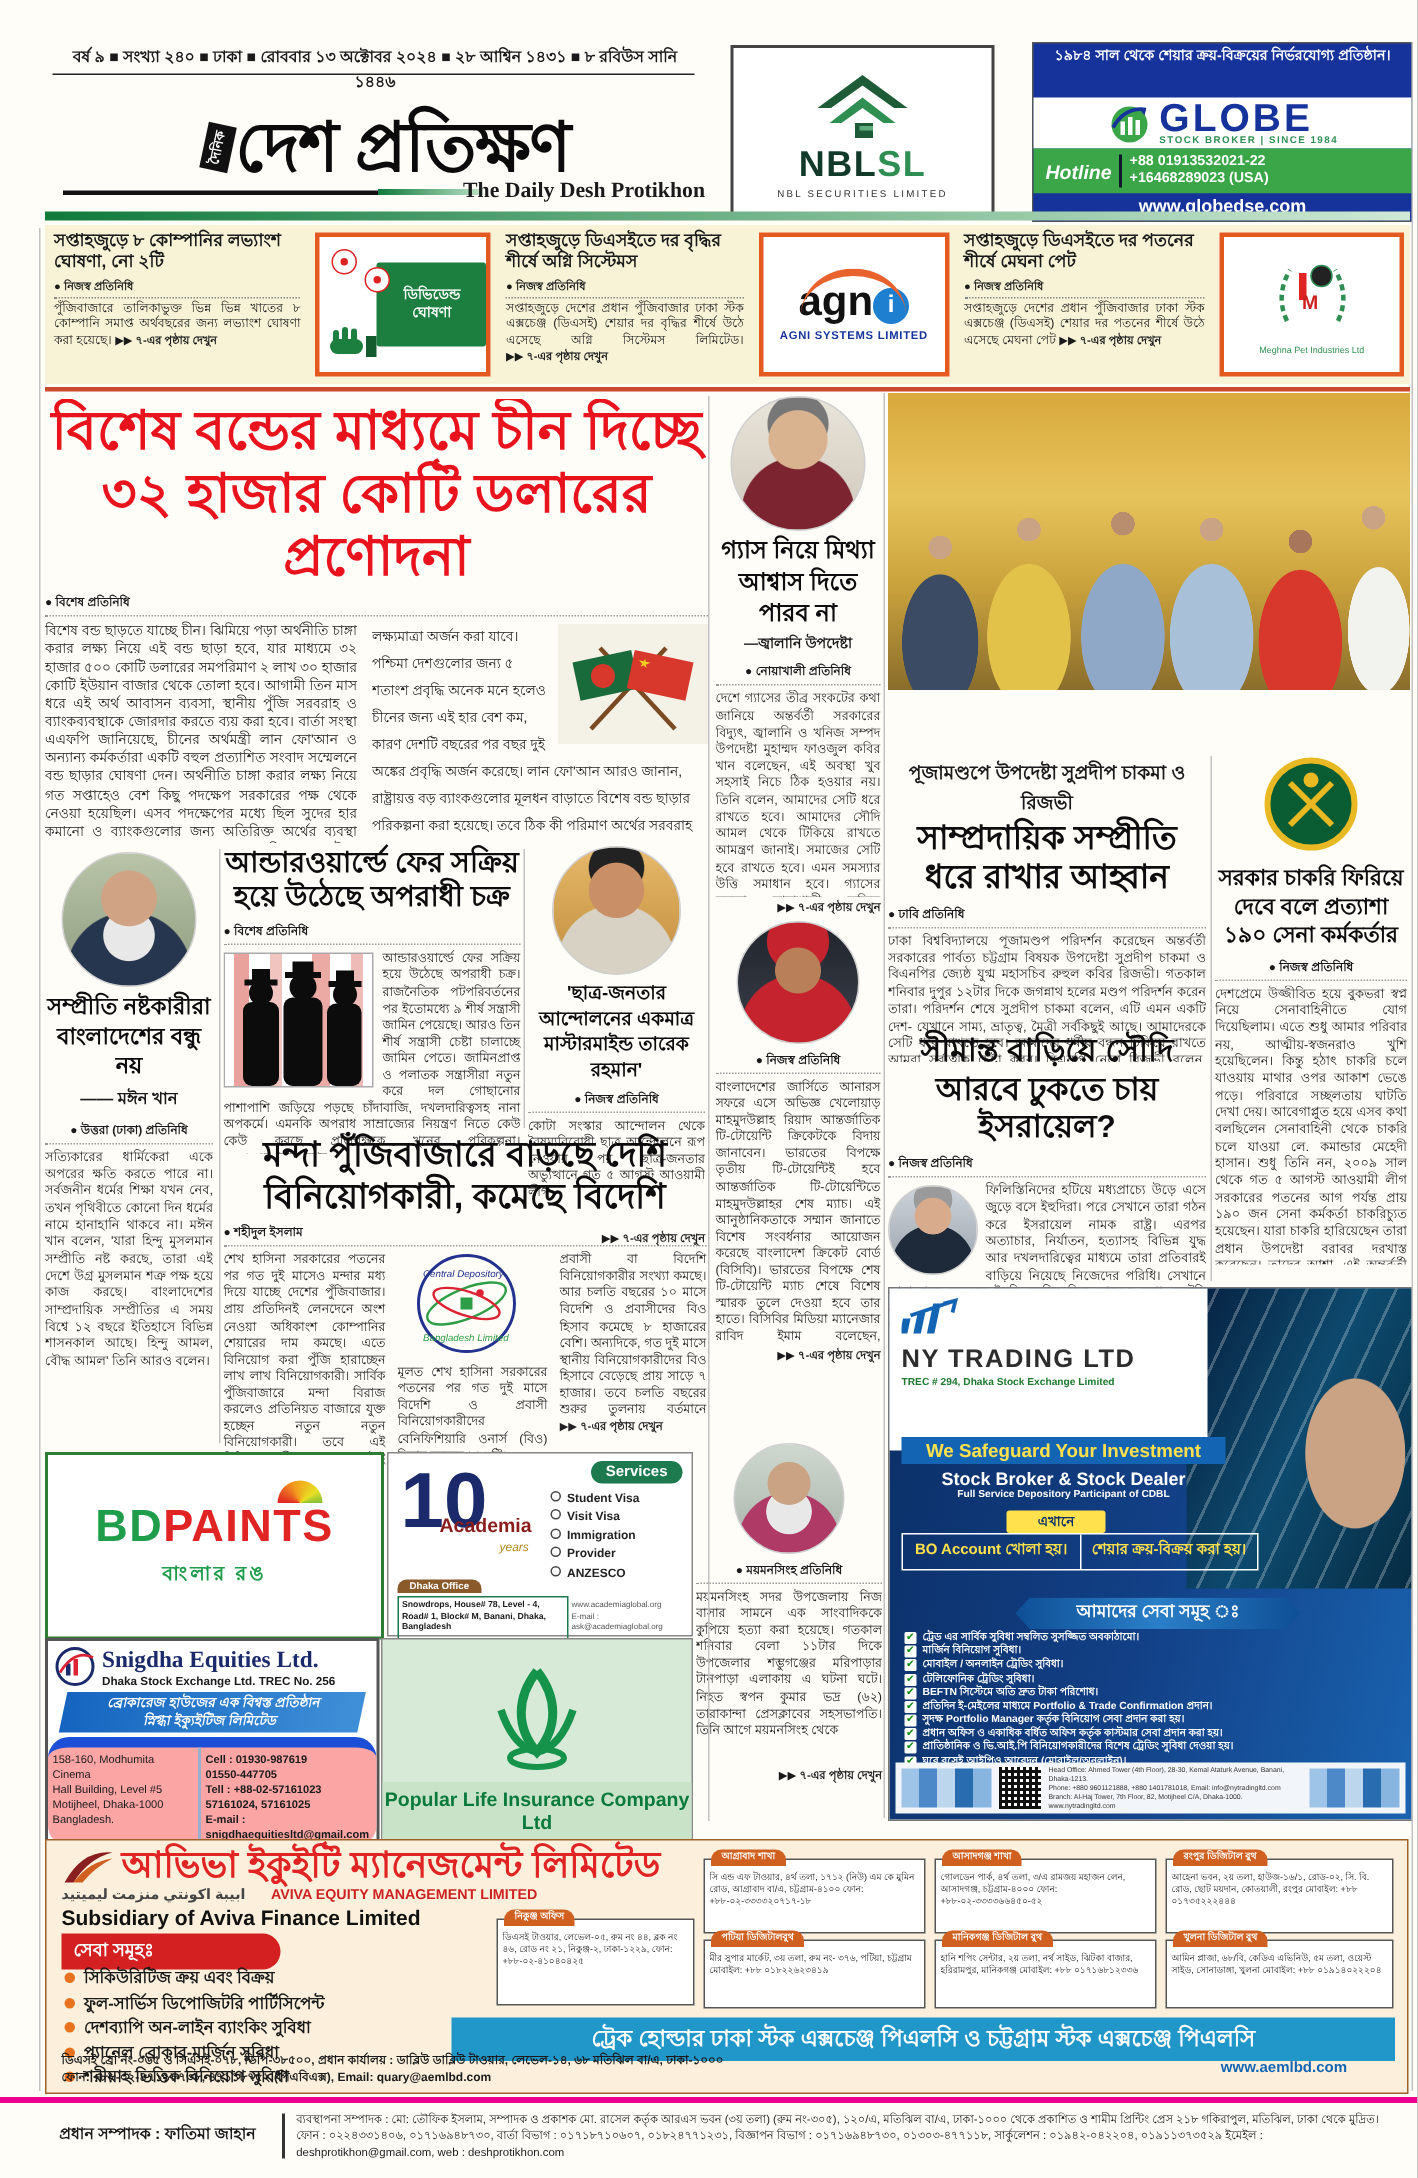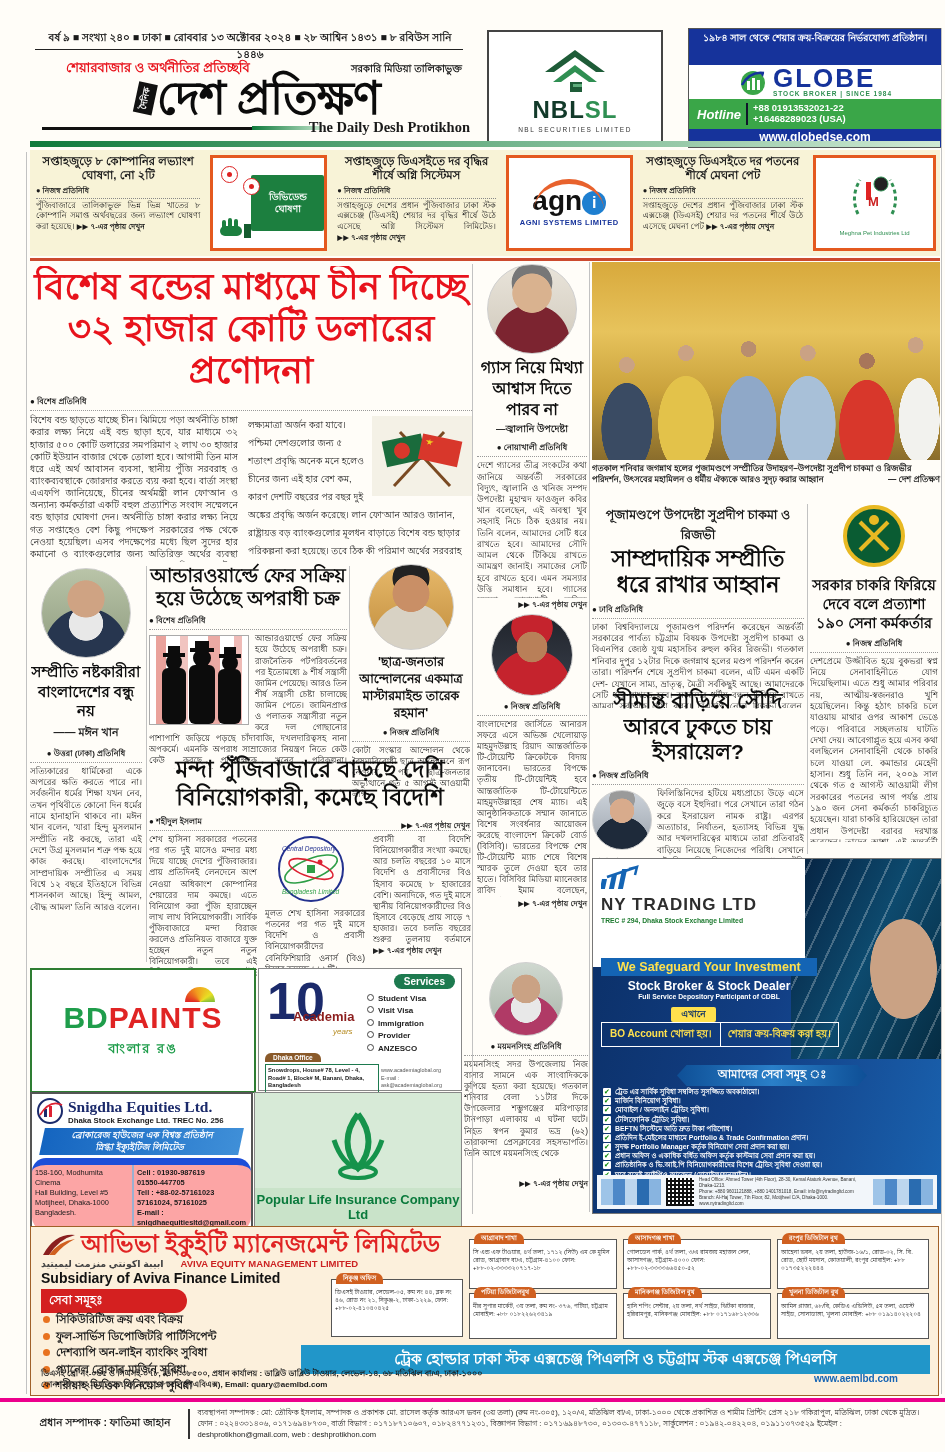--- a/index.html
+++ b/index.html
@@ -31,21 +31,21 @@
   .globe-name{color:#16339b;font-size:26px;font-weight:900;letter-spacing:2px;line-height:.9;}
   .globe-name small{display:block;font-size:6.5px;letter-spacing:1px;color:#2f8f52;}
   .globe-hot{background:#3aa648;color:#fff;display:flex;align-items:center;gap:5px;padding:2px 8px;height:26px;}
   .globe-hot .hl{font-size:13px;font-weight:900;font-style:italic;}
   .globe-hot .nums{font-size:9.5px;font-weight:bold;line-height:1.15;border-left:2px solid #0f172a;padding-left:5px;}
   .globe-web{background:#16339b;color:#fff;font-size:12px;font-weight:bold;text-align:center;padding:1px 0 3px;}
   .greenbar{left:30px;top:141px;width:910px;height:6px;background:linear-gradient(90deg,#0f7a3c,#cfe9d4);}
   
   .teasers{left:30px;top:150px;width:910px;height:106px;background:#f8f3d7;display:flex;align-items:stretch;}
   .tz{padding:4px 6px 2px;display:flex;flex-direction:column;}
-  .tz .tt{font-size:11.5px;font-weight:bold;text-align:center;line-height:1.25;}
+  .tz .tt{font-size:11.5px;font-weight:bold;line-height:1.25;}
   .tz .by2{font-size:7.5px;font-weight:bold;margin-top:2px;border-bottom:1px dotted #888;padding-bottom:1px;}
   .tz .bb{font-size:8.2px;line-height:1.3;text-align:justify;margin-top:2px;}
   .tz .mm{font-weight:bold;font-size:7.5px;white-space:nowrap;}
   .logo-cell{border:3px solid #e4591f;background:#fff;margin:5px 4px;display:flex;align-items:center;justify-content:center;position:relative;}
   .div-green{background:#1c7f3f;color:#fff;font-size:9.5px;font-weight:bold;text-align:center;line-height:1.25;
              padding:16px 6px;border-radius:2px;}
   .div-circ{position:absolute;border:1.5px solid #d22;border-radius:50%;width:15px;height:15px;background:#fff;}
   .div-circ i{display:block;width:5px;height:5px;background:#d22;border-radius:50%;margin:5px auto;}
   .agni-wrap{text-align:center;position:relative;padding-top:8px;}
   .agni-word{font-size:28px;font-weight:900;color:#111;line-height:1;}
@@ -132,21 +132,21 @@
       repeating-linear-gradient(115deg,rgba(255,255,255,.25) 0 2px,transparent 2px 18px),
       linear-gradient(115deg,#06203f,#0d4a6e 50%,#062c42 100%);}
   .ny-top{position:absolute;left:0;top:0;width:196px;height:96px;background:#fff;padding:6px 8px;}
   .ny-name{font-size:17px;font-weight:900;color:#2d2d2d;letter-spacing:1px;}
   .ny-trec{font-size:6.8px;font-weight:bold;color:#1d7a2f;margin-top:2px;}
   .ny-slogan{position:absolute;left:8px;top:99px;width:216px;background:#1464b4;color:#ffe14d;
              font-size:12.5px;font-weight:900;text-align:center;padding:2px 0;}
   .ny-role{position:absolute;left:8px;top:120px;width:216px;text-align:center;color:#fff;}
   .ny-role .r1{font-size:12px;font-weight:900;}
   .ny-role .r2{font-size:6.8px;font-weight:bold;}
-  .ny-here{position:absolute;left:78px;top:148px;width:45px;background:#ffe14d;color:#0b2f66;font-size:9px;
+  .ny-here{position:absolute;left:78px;top:148px;width:66px;background:#ffe14d;color:#0b2f66;font-size:9px;
            font-weight:bold;text-align:center;border-radius:2px;}
   .ny-boxes{position:absolute;left:8px;top:163px;width:236px;display:flex;border:1px solid #fff;}
   .ny-box{flex:1;color:#ffe14d;font-size:10px;font-weight:900;text-align:center;padding:5px 3px;line-height:1.25;}
   .ny-box+.ny-box{border-left:1px solid #fff;}
   .ny-banner{position:absolute;left:84px;top:206px;width:190px;background:linear-gradient(90deg,#0e4f96,#2a7fc8,#0e4f96);
              color:#fff;font-size:11.5px;font-weight:900;text-align:center;padding:1px 0;
              clip-path:polygon(0 50%,5% 0,95% 0,100% 50%,95% 100%,5% 100%);}
   .ny-list{position:absolute;left:10px;top:228px;width:330px;color:#fff;font-size:6.9px;line-height:1.33;font-weight:bold;}
   .chk{display:inline-block;width:8px;height:8px;background:#fff;color:#0a8a0a;font-size:7px;line-height:8px;
        text-align:center;margin-right:4px;border-radius:1px;}
@@ -182,24 +182,20 @@
   .foot-div{width:1.5px;height:30px;background:#333;}
   .foot-tx{flex:1;font-size:7.6px;line-height:1.45;}
 </style>
 </head>
 <body>
 
 <div class="page">
 
   <div class="abs dateline">বর্ষ ৯ ■ সংখ্যা ২৪০ ■ ঢাকা ■ রোববার ১৩ অক্টোবর ২০২৪ ■ ২৮ আশ্বিন ১৪৩১ ■ ৮ রবিউস সানি ১৪৪৬</div>
   <div class="abs dateline-rule"></div>
-  <div class="abs mast-row">
-    <span class="mast-tag">শেয়ারবাজার ও অর্থনীতির প্রতিচ্ছবি</span>
-    <span class="mast-gov">সরকারি মিডিয়া তালিকাভুক্ত</span>
-  </div>
   <div class="abs mast-title-row">
     <span class="mast-prefix">দৈনিক</span>
     <span class="mast-title">দেশ প্রতিক্ষণ</span>
   </div>
   <div class="abs mast-under"></div>
   <div class="abs mast-under-green"></div>
   <div class="abs mast-sub">The Daily Desh Protikhon</div>
 
   <div class="abs nblsl">
     <svg width="70" height="52" viewBox="0 0 70 52">
@@ -317,24 +313,20 @@
     <div class="pt pt1" style="width:88px;height:88px;"></div>
     <div class="t" style="font-size:16px;line-height:1.3;margin-top:4px;">গ্যাস নিয়ে মিথ্যা আশ্বাস দিতে পারব না</div>
     <div class="attr" style="font-size:9.5px;margin-top:2px;">—জ্বালানি উপদেষ্টা</div>
     <div class="by">● নোয়াখালী প্রতিনিধি</div>
     <div class="bd clip" style="height:138px;font-size:8.5px;">দেশে গ্যাসের তীব্র সংকটের কথা জানিয়ে অন্তর্বর্তী সরকারের বিদ্যুৎ, জ্বালানি ও খনিজ সম্পদ উপদেষ্টা মুহাম্মদ ফাওজুল কবির খান বলেছেন, এই অবস্থা খুব সহসাই নিচে ঠিক হওয়ার নয়। তিনি বলেন, আমাদের সেটি ধরে রাখতে হবে। আমাদের সৌদি আমল থেকে টিকিয়ে রাখতে আমন্ত্রণ জানাই। সমাজের সেটি হবে রাখতে হবে। এমন সমস্যার উত্তি সমাধান হবে। গ্যাসের সমস্যা নোয়াখালী কেন্দ্রিক উপজেলাবাসীর সমাধানের দাবি জানালে এ প্রসঙ্গে এসব কথা বলেন উপদেষ্টা। বাপেক্স-এর মাধ্যমে যে গ্যাসের সন্ধান পাওয়া যাচ্ছে, তা দেশের চাহিদার তুলনায় কম বলে উল্লেখ করে মুহাম্মদ ফাওজুল কবির খান বলেন,</div>
     <div class="more" style="text-align:right;">▶▶ ৭-এর পৃষ্ঠায় দেখুন</div>
   </div>
 
   <div class="art" style="left:592px;top:262px;width:348px;">
     <div class="photo-main"></div>
-    <div class="cap">
-      <span>গতকাল শনিবার জগন্নাথ হলের পূজামণ্ডপে সম্প্রীতির উদাহরণ–উপদেষ্টা সুপ্রদীপ চাকমা ও রিজভীর পরিদর্শন, উৎসবের মহামিলন ও ধর্মীয় ঐক্যকে আরও সুদৃঢ় করার আহ্বান</span>
-      <span class="credit">— দেশ প্রতিক্ষণ</span>
-    </div>
   </div>
 
   <div class="art" style="left:592px;top:506px;width:212px;">
     <div class="kick">পূজামণ্ডপে উপদেষ্টা সুপ্রদীপ চাকমা ও রিজভী</div>
     <div class="t" style="font-size:22px;line-height:1.2;">সাম্প্রদায়িক সম্প্রীতি ধরে রাখার আহ্বান</div>
     <div class="by">● ঢাবি প্রতিনিধি</div>
     <div class="bd clip" style="height:86px;"><span>ঢাকা বিশ্ববিদ্যালয়ে পূজামণ্ডপ পরিদর্শন করেছেন অন্তর্বর্তী সরকারের পার্বত্য চট্টগ্রাম বিষয়ক উপদেষ্টা সুপ্রদীপ চাকমা ও বিএনপির জ্যেষ্ঠ যুগ্ম মহাসচিব রুহুল কবির রিজভী। গতকাল শনিবার দুপুর ১২টার দিকে জগন্নাথ হলের মণ্ডপ পরিদর্শন করেন তারা। পরিদর্শন শেষে সুপ্রদীপ চাকমা বলেন, এটি এমন একটি দেশ- যেখানে সাম্য, ভ্রাতৃত্ব, মৈত্রী সর্বকিছুই আছে। আমাদেরকে সেটি ধরে রাখতে হবে। আমাদের ধর্মীয় বন্ধন টিকিয়ে রাখতে আমরা সর্বাত্মক চেষ্টা করব। বিএনপি নেতা রিজভী বলেন, ইতিহাসে বিভিন্ন শাসনকাল আছে। হিন্দু আমল, বৌদ্ধ আমল, মুসলিম আমল; এমন বিভিন্ন আমল থাকতে</span> </div>
   </div>
 
   <div class="art c" style="left:810px;top:504px;width:128px;">

